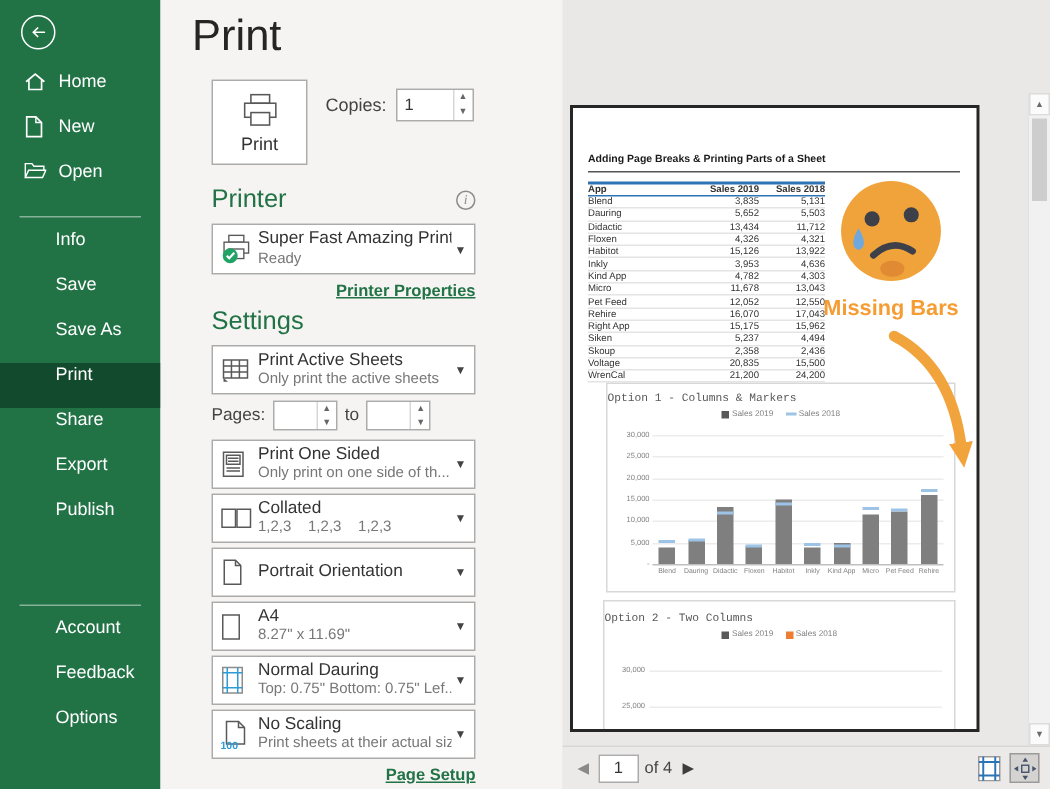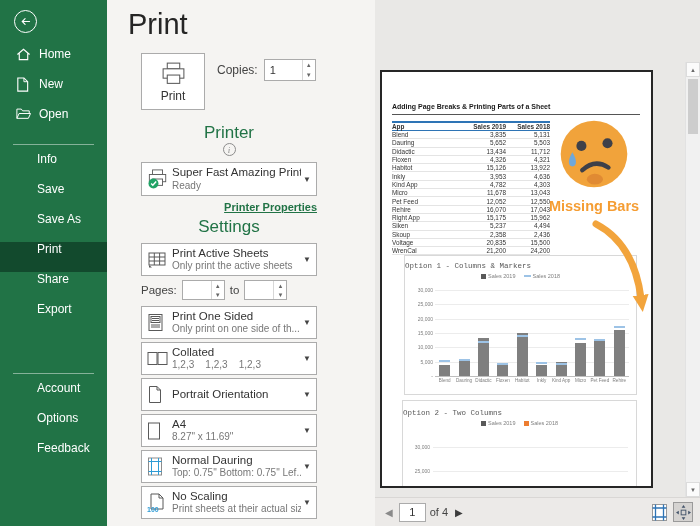--- a/index.html
+++ b/index.html
@@ -24,21 +24,21 @@
   .content { margin-left:34px; width:176px; }
   .print-row { display:flex; align-items:flex-start; }
   .print-btn { width:64px; height:57px; background:#fff; border:1px solid #ababab; display:flex; flex-direction:column;
                align-items:center; justify-content:center; gap:3px; font-size:12px; color:#333; cursor:pointer; }
   .copies { display:flex; align-items:center; gap:6px; margin:6px 0 0 12px; font-size:12px; color:#444; }
   .spinbox { background:#fff; border:1px solid #ababab; height:22px; display:flex; align-items:stretch; }
   .spinbox input { border:none; outline:none; width:100%; font-size:11px; padding-left:5px; font-family:inherit; color:#333; background:transparent; }
   .spin-arrows { width:13px; flex:none; border-left:1px solid #d7d7d7; display:flex; flex-direction:column; }
   .spin-arrows span { flex:1; font-size:6px; line-height:1; color:#666; display:flex; align-items:center; justify-content:center; cursor:pointer; }
   .copies .spinbox { width:52px; }
-  .sec-head-row { display:flex; align-items:center; justify-content:space-between; margin:13px 0 6px;flex-direction:column; }
+  .sec-head-row { display:flex; align-items:center; justify-content:space-between; margin:13px 0 6px; }
   .sec-head { font-size:17px; font-weight:normal; color:#217346; }
   .info-ico { width:13px; height:13px; border:1px solid #8c8c8c; border-radius:50%; color:#8c8c8c; font-size:9px;
               display:flex; align-items:center; justify-content:center; cursor:pointer; font-family:"Liberation Serif",serif; font-style:italic; }
   .dd { background:#fff; border:1px solid #ababab; height:33px; display:flex; align-items:center;
         padding:0 3px 0 5px; margin-bottom:3px; cursor:pointer; }
   .dd .dd-ico { width:25px; flex:none; display:flex; align-items:center; }
   .dd .txt { flex:1; min-width:0; line-height:1.2; }
   .dd .main { font-size:11.5px; color:#333; white-space:nowrap; overflow:hidden; }
   .dd .sub  { font-size:10px; color:#777; white-space:pre; overflow:hidden; }
   .dd .caret { color:#444; font-size:8px; padding:0 2px; flex:none; }
@@ -137,27 +137,28 @@
       </div>
     </div>
   <div class="side-divider"></div>
   <div>
       <div class="side-item texty">Info</div>
       <div class="side-item texty">Save</div>
       <div class="side-item texty">Save As</div>
       <div class="side-item texty selected">Print</div>
       <div class="side-item texty">Share</div>
       <div class="side-item texty">Export</div>
+      <div class="side-item texty">Publish</div>
     </div>
   <div class="side-spacer"></div>
   <div class="side-divider"></div>
   <div>
       <div class="side-item texty">Account</div>
+      <div class="side-item texty">Feedback</div>
       <div class="side-item texty">Options</div>
-      <div class="side-item texty">Feedback</div>
     </div>
 </div>
 
 <div class="panel">
   <h1 class="page-title">Print</h1>
   <div class="content">
     <div class="print-row">
       <div class="print-btn">
         <svg width="27" height="25" viewBox="0 0 26 24">
           <rect x="7" y="2" width="12" height="5.5" fill="#fff" stroke="#595959"></rect>

